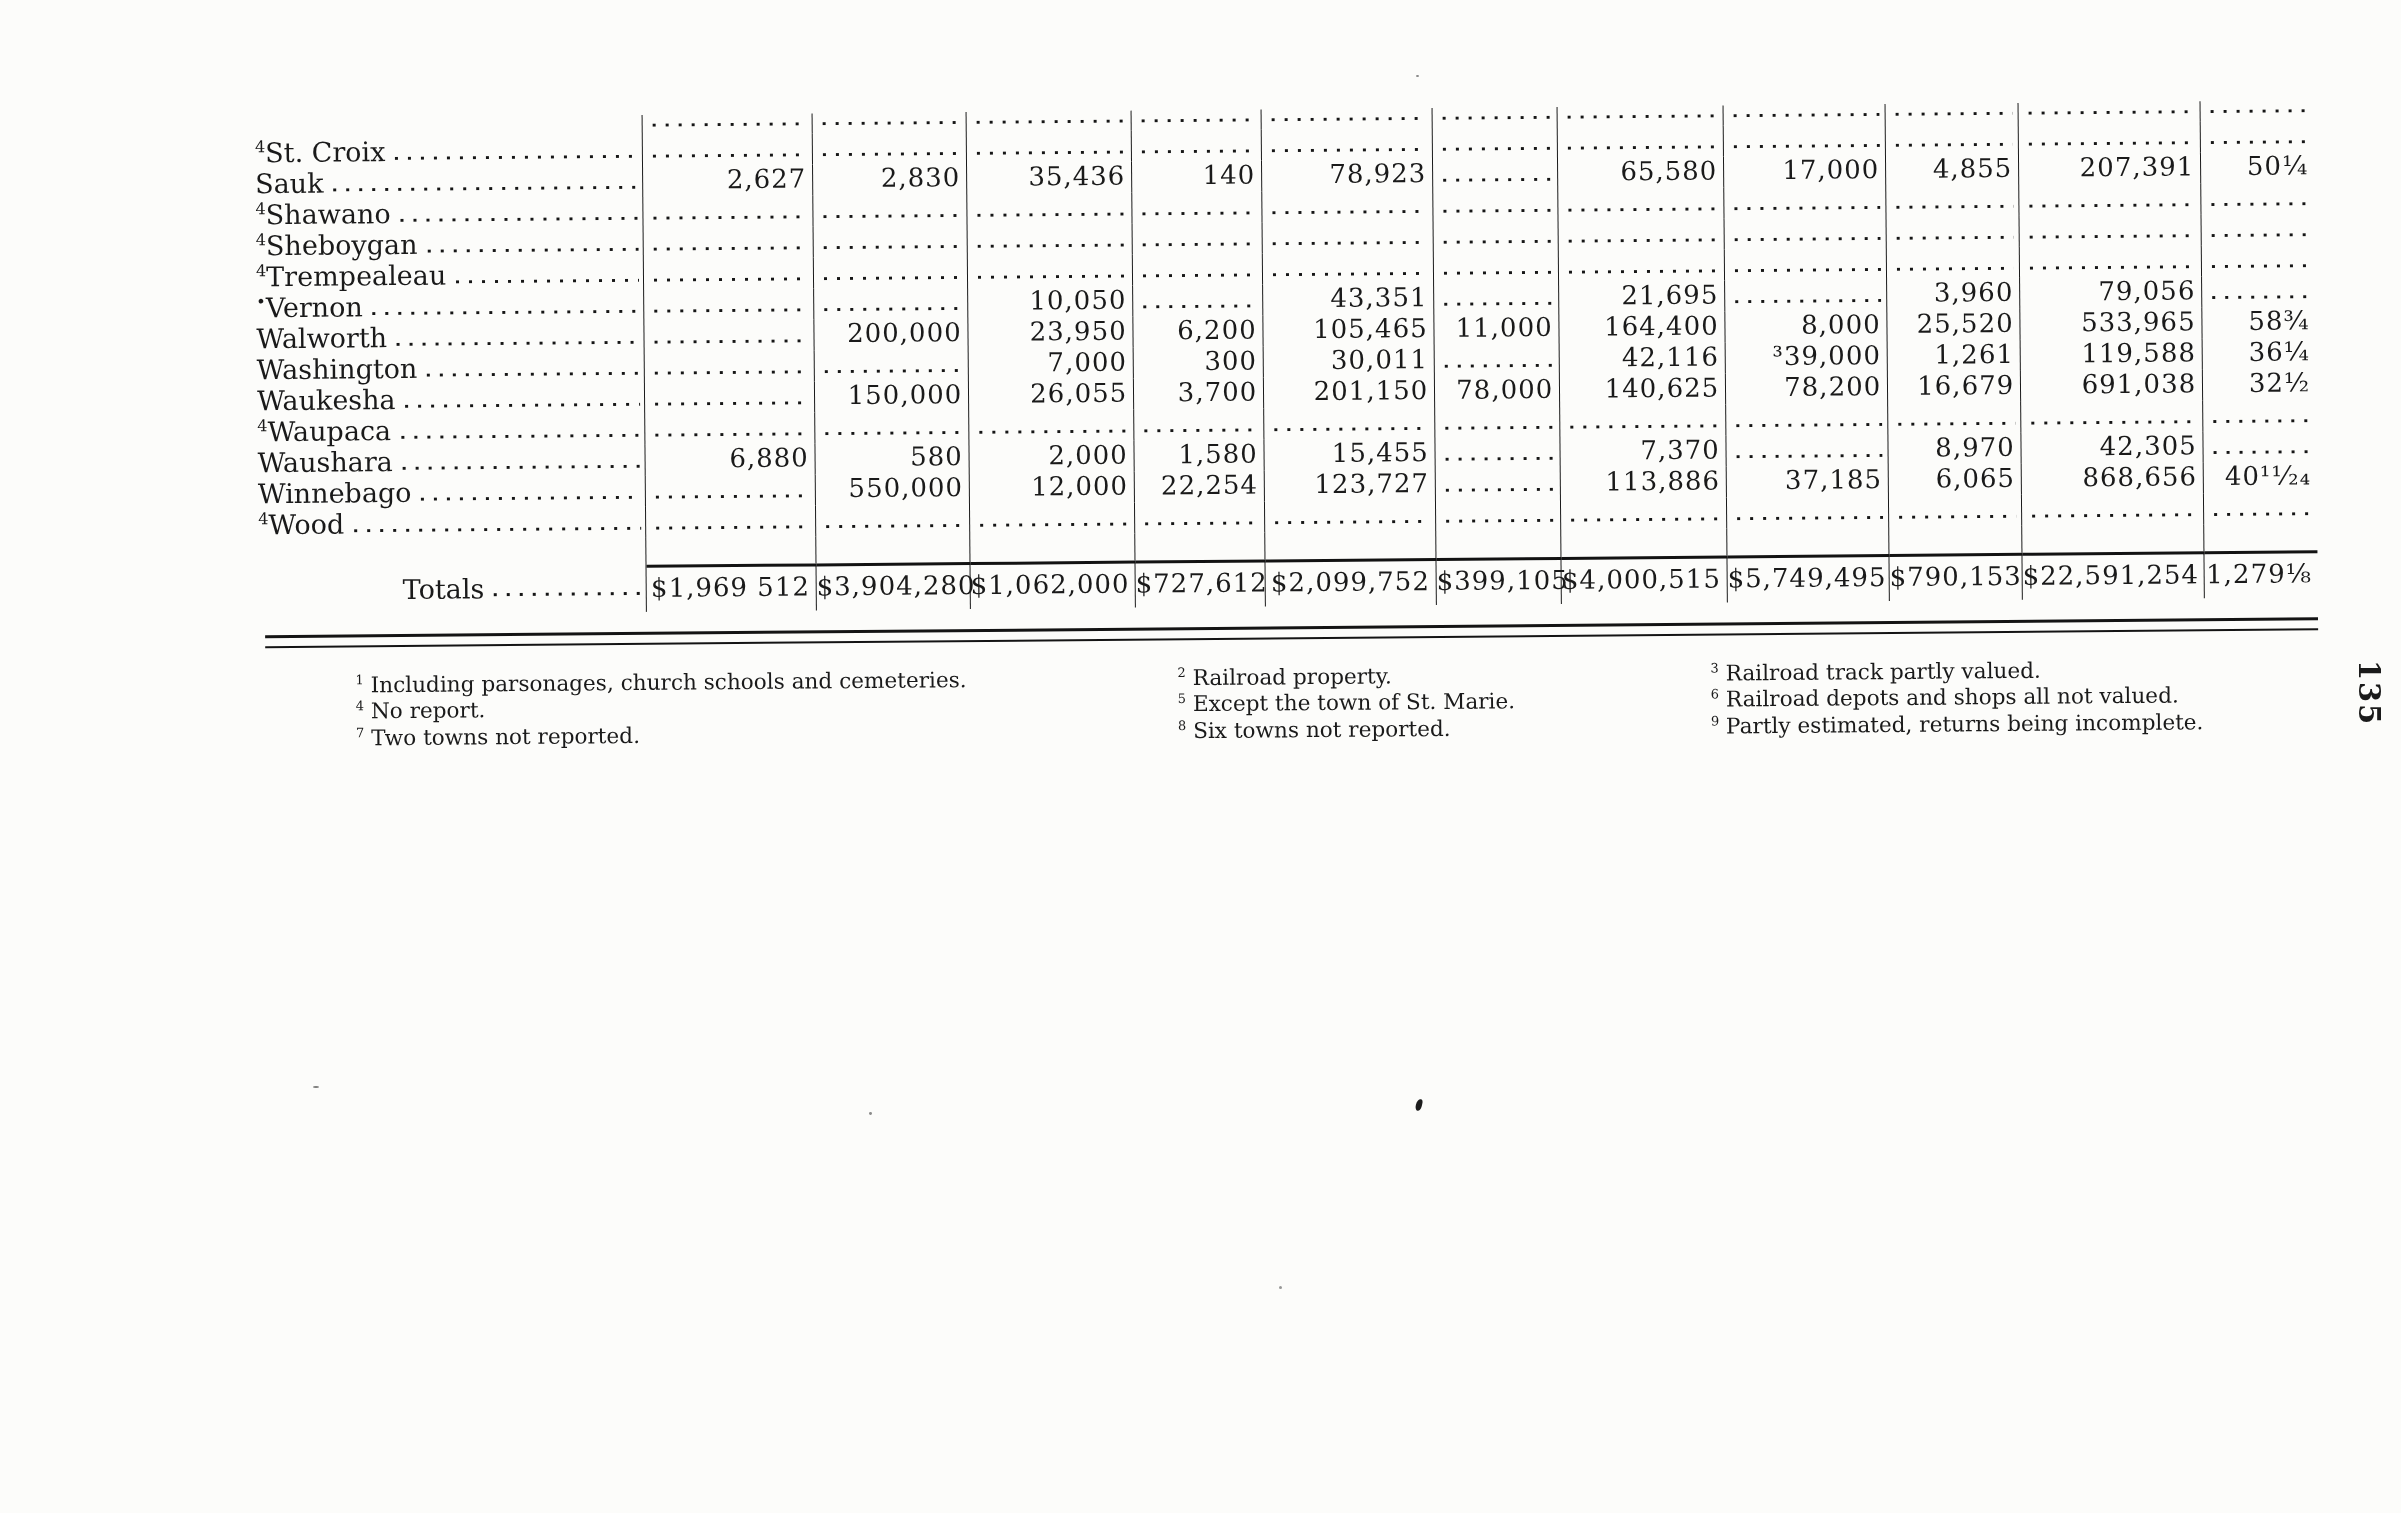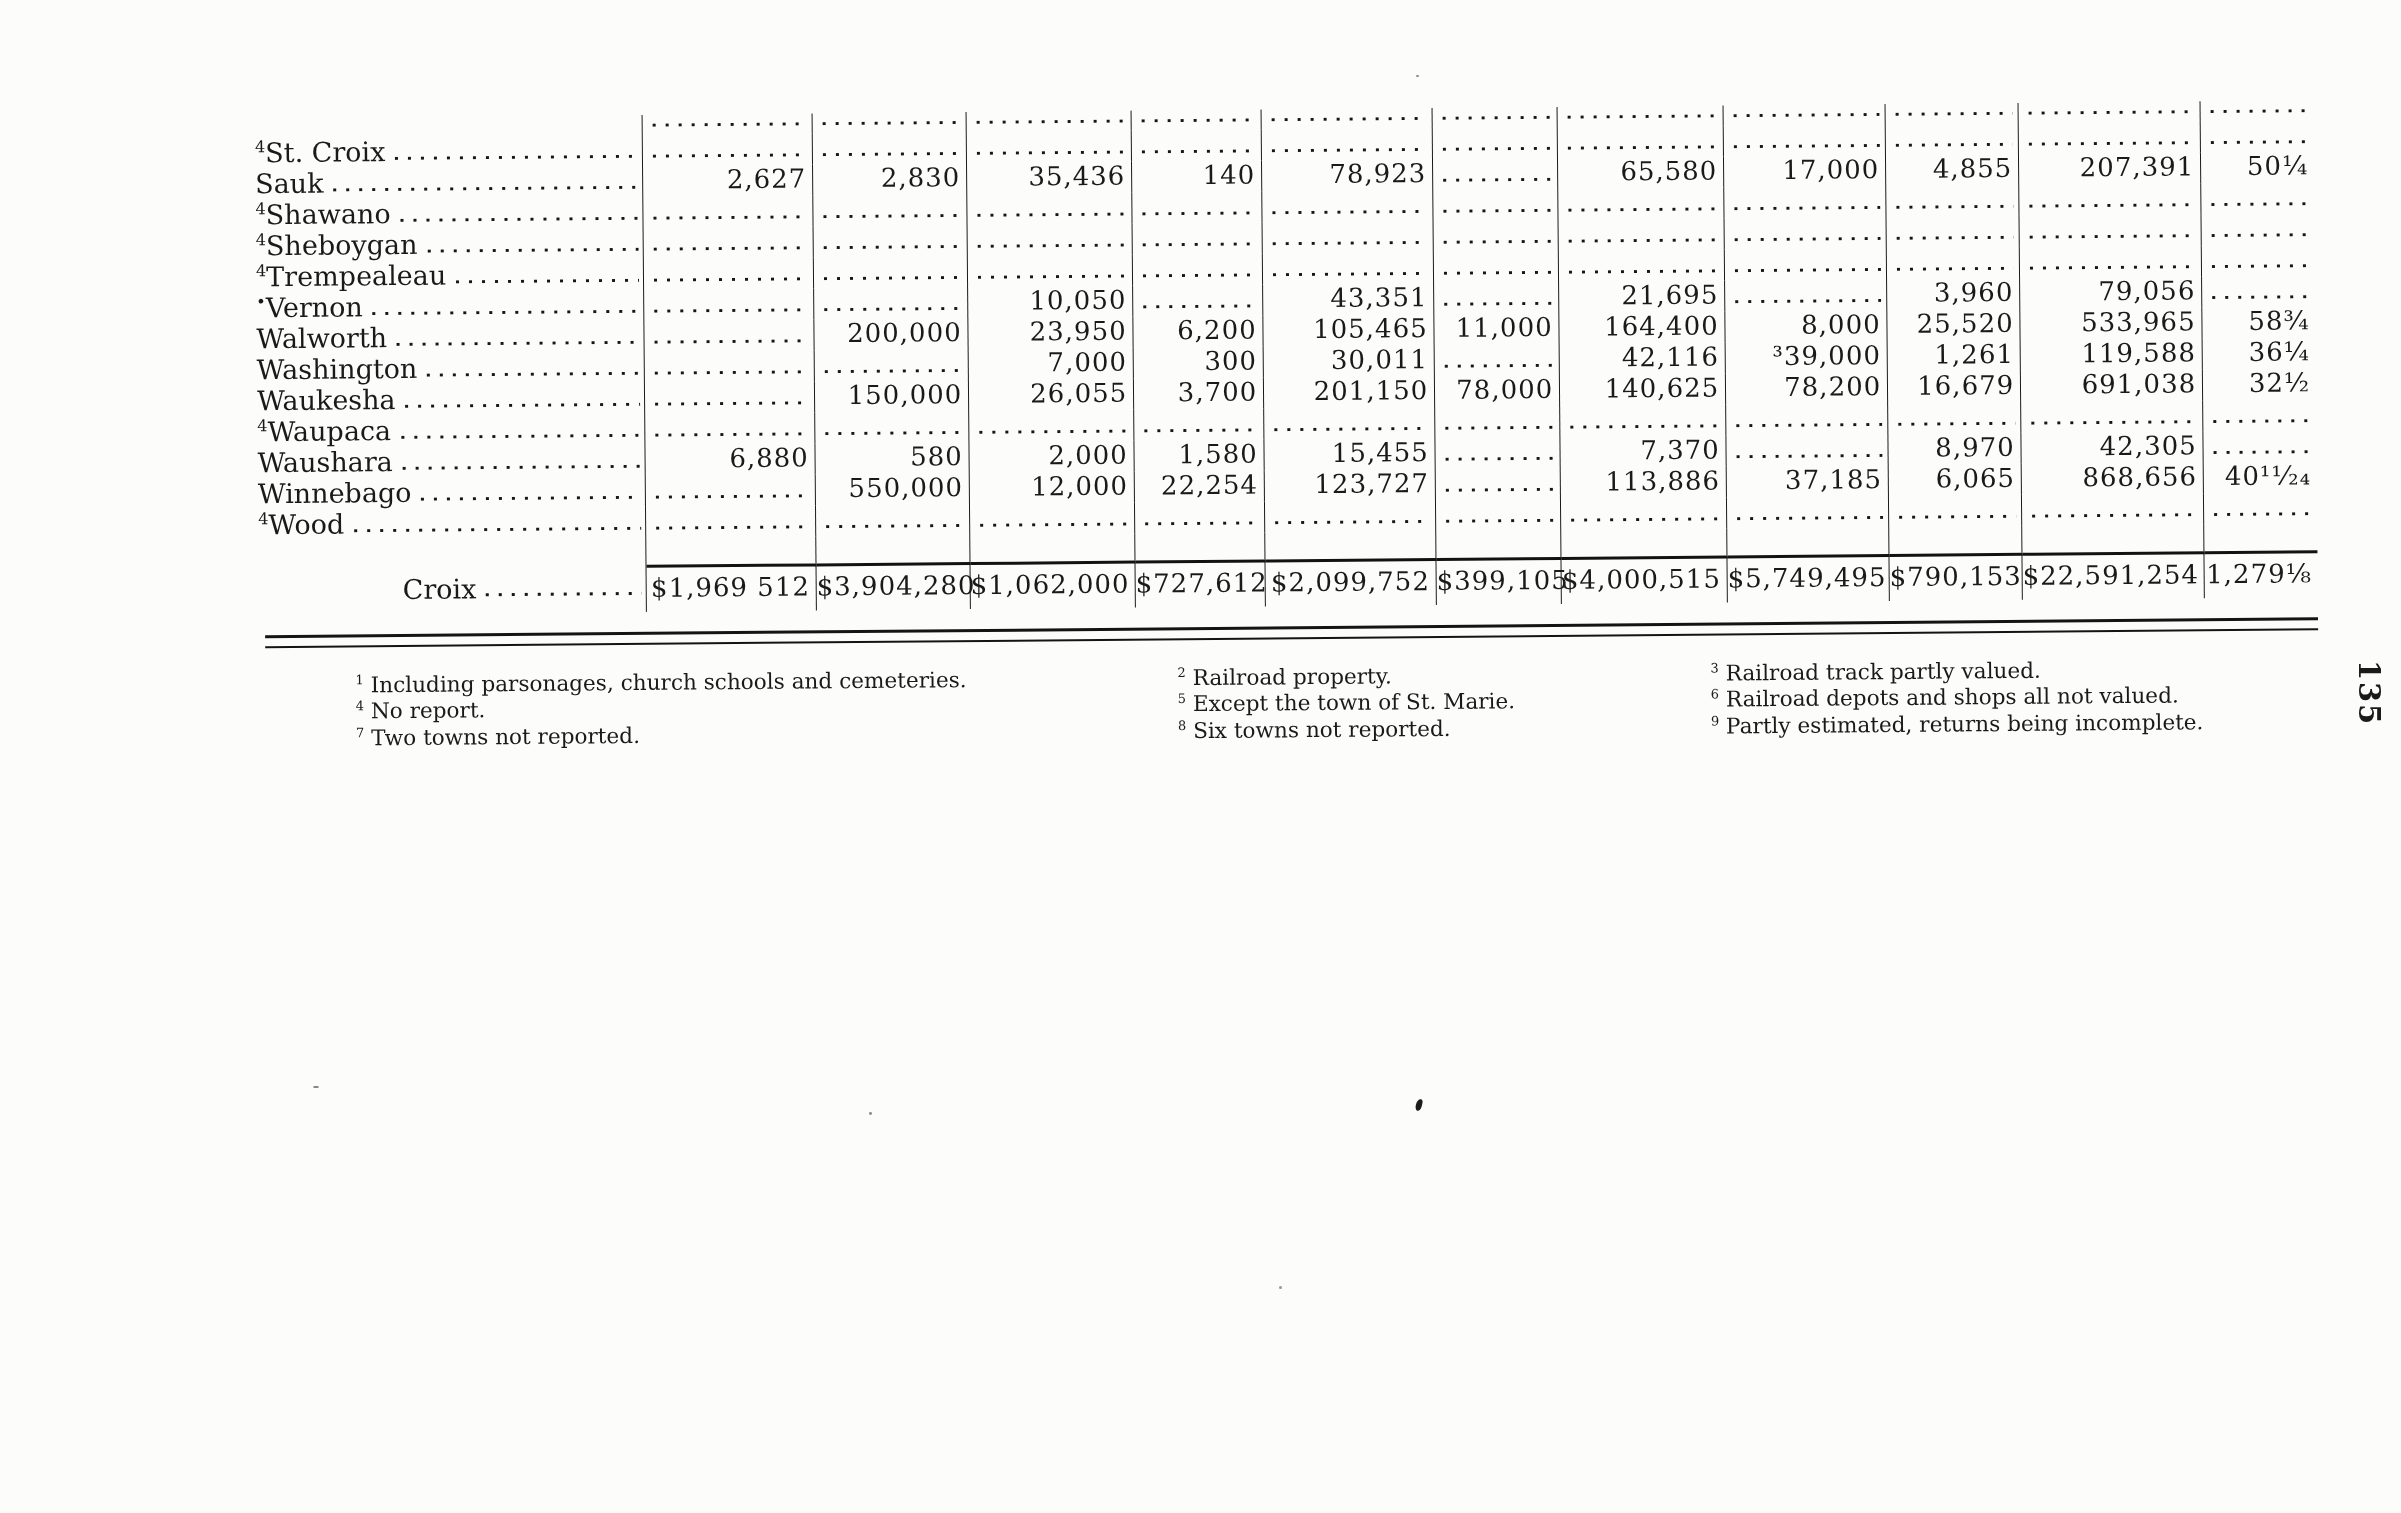--- a/index.html
+++ b/index.html
@@ -591,21 +591,21 @@
         <div class="c b"></div>
         <div class="c b"></div>
         <div class="c b"></div>
         <div class="c b"></div>
         <div class="c b"></div>
         <div class="c b"></div>
         <div class="c b"></div>
         <div class="c b"></div>
         <div class="c "></div>
         <div class="c b totals-lbl">
-          <span class="lbl">Croix</span>
+          <span class="lbl">Totals</span>
           <div class="lead"></div>
         </div>
         <div class="c b tot-cell">
           <div class="val">$1,969 512</div>
         </div>
         <div class="c b tot-cell">
           <div class="val">$3,904,280</div>
         </div>
         <div class="c b tot-cell">
           <div class="val">$1,062,000</div>

